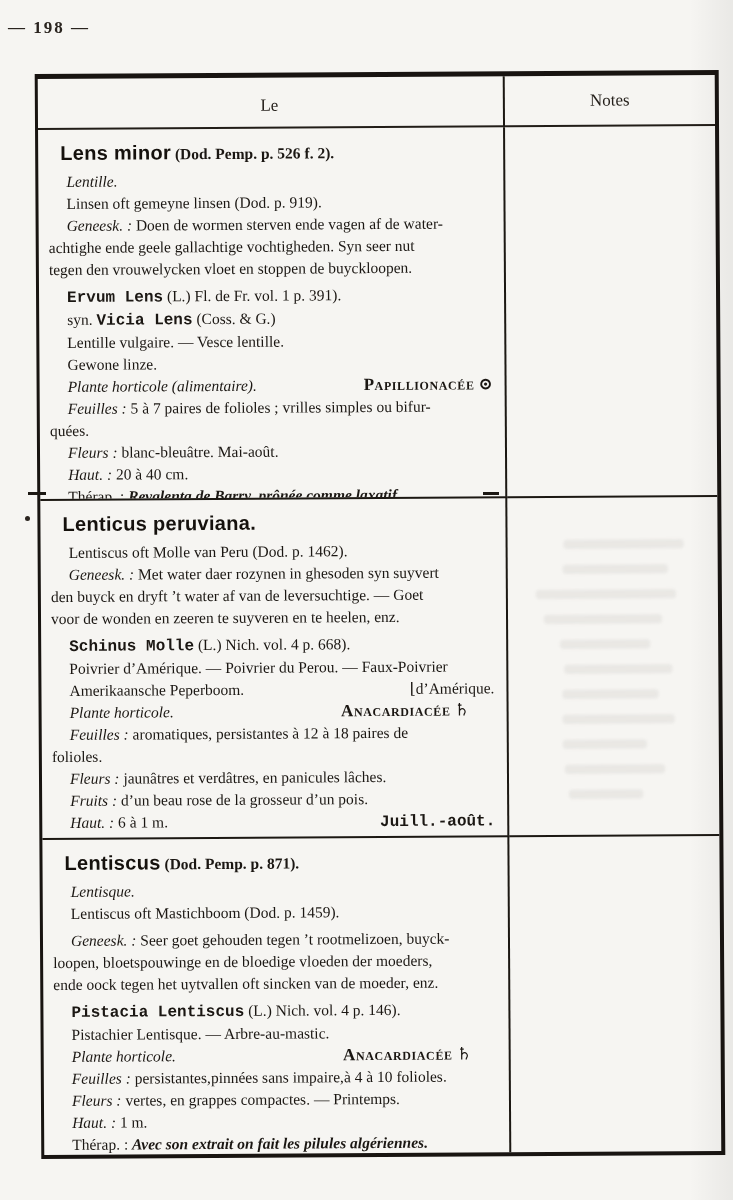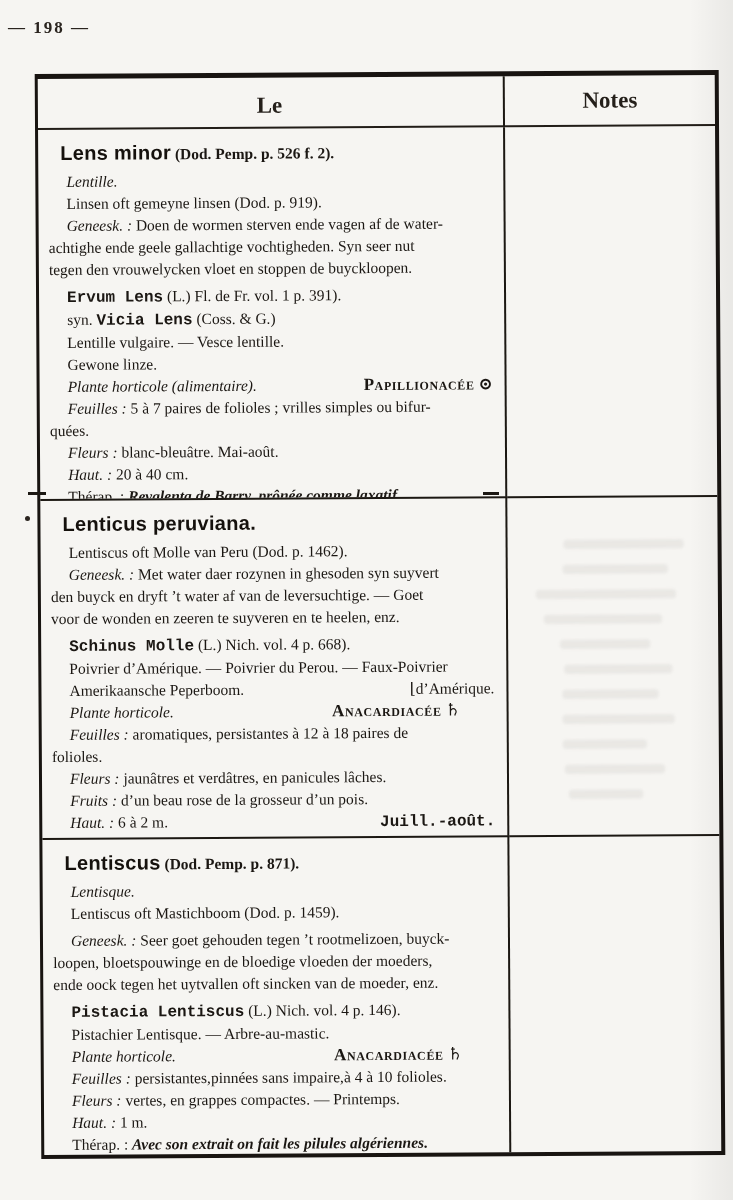--- a/index.html
+++ b/index.html
@@ -27,39 +27,39 @@
     background:transparent;
   }
   .row{display:flex;flex-direction:row;width:100%;box-sizing:border-box;}
   .cell{box-sizing:border-box;overflow:hidden;position:relative;}
   .cell.left{width:467px;border-right:2px solid #1c1813;}
   .cell.right{flex:1;}
   .header-row{height:54px;}
   .header-row .cell{display:flex;align-items:center;justify-content:center;}
   .header-row .cell.left{border-bottom:2px solid #221d18;}
   .header-row .cell.right{border-bottom:2px solid #221d18;}
-  .th{font-weight:700;font-size:23px;color:#241f1a;}
+  .th{font-weight:400;font-size:17px;color:#241f1a;}
   .sec2 .cell, .sec3 .cell{border-top:2px solid #1c1813;}
   .sec1{height:369px;}
   .sec2{height:339px;}
   .sec3{height:317px;}
   .cell.left{padding:6px 12px 0 10px;}
   p{margin:0;font-size:15.5px;line-height:22px;text-indent:18px;}
   .entry-heading{margin:4px 0 3px 0;text-indent:12px;line-height:26px;}
   .h-sans{font-family:"Liberation Sans","DejaVu Sans",sans-serif;font-weight:700;font-size:20px;color:#15110d;letter-spacing:0.3px;}
   .ref{font-size:15.5px;font-weight:600;}
   .it{font-style:italic;}
   .lbl{font-style:italic;}
   .b-serif{font-weight:700;font-size:16px;font-family:Liberation Mono, monospace;}
   .prewrap{white-space:pre-line;}
   .gap-top{margin-top:5px;}
   .flexline{display:flex;justify-content:space-between;align-items:baseline;padding-left:18px;text-indent:0;}
   .family{font-variant:small-caps;font-weight:700;letter-spacing:0.6px;font-size:17px;white-space:nowrap;}
   .fam-sym{font-size:17px;font-weight:700;}
-  .fam-off{margin-right:34px;}
+  .fam-off{margin-right:25px;}
   .centered{text-align:center;text-indent:0;}
   .boldital{font-weight:700;font-style:italic;}
   .margin-dot{position:absolute;left:25px;top:516px;width:5px;height:5px;border-radius:50%;background:#2a241f;}
   .margin-dash{position:absolute;left:28px;top:492px;width:18px;height:3px;background:#1c1813;}
   .dash-mid{position:absolute;left:483px;top:492px;width:16px;height:3px;background:#1c1813;}
   
   .ghost{position:absolute;top:42px;left:24px;right:16px;filter:blur(1.6px);opacity:0.55;}
   .gline{height:9px;background:#8d8a83;opacity:0.22;border-radius:3px;margin:0 0 16px auto;}
 </style>
 </head>
@@ -136,21 +136,21 @@
         </p>
         <p class="flexline">
           <span class="lbl">Plante horticole.</span>
           <span class="fam-off"><span class="family">Anacardiacée</span> <span class="fam-sym">♄</span></span>
         </p>
         <p><span class="lbl">Feuilles :</span> <span class="prewrap">aromatiques, persistantes à 12 à 18 paires de
 folioles.</span></p>
         <p><span class="lbl">Fleurs :</span> <span>jaunâtres et verdâtres, en panicules lâches.</span></p>
         <p><span class="lbl">Fruits :</span> <span>d’un beau rose de la grosseur d’un pois.</span></p>
         <p class="flexline">
-          <span><span class="lbl">Haut. :</span> <span>6 à 2 m.</span></span>
+          <span><span class="lbl">Haut. :</span> <span>6 à 1 m.</span></span>
           <span class="b-serif">Juill.-août.</span>
         </p>
         <p><span>Thérap. :</span> <span class="boldital">Drupes proposées comme succédané du Cubèbe.</span></p>
 
       </div>
       <div class="cell right">
         <div class="ghost">
           <div class="gline" style="width:120px;margin-right:18px;"></div>
           <div class="gline" style="width:105px;margin-right:34px;"></div>
           <div class="gline" style="width:140px;margin-right:26px;"></div>

